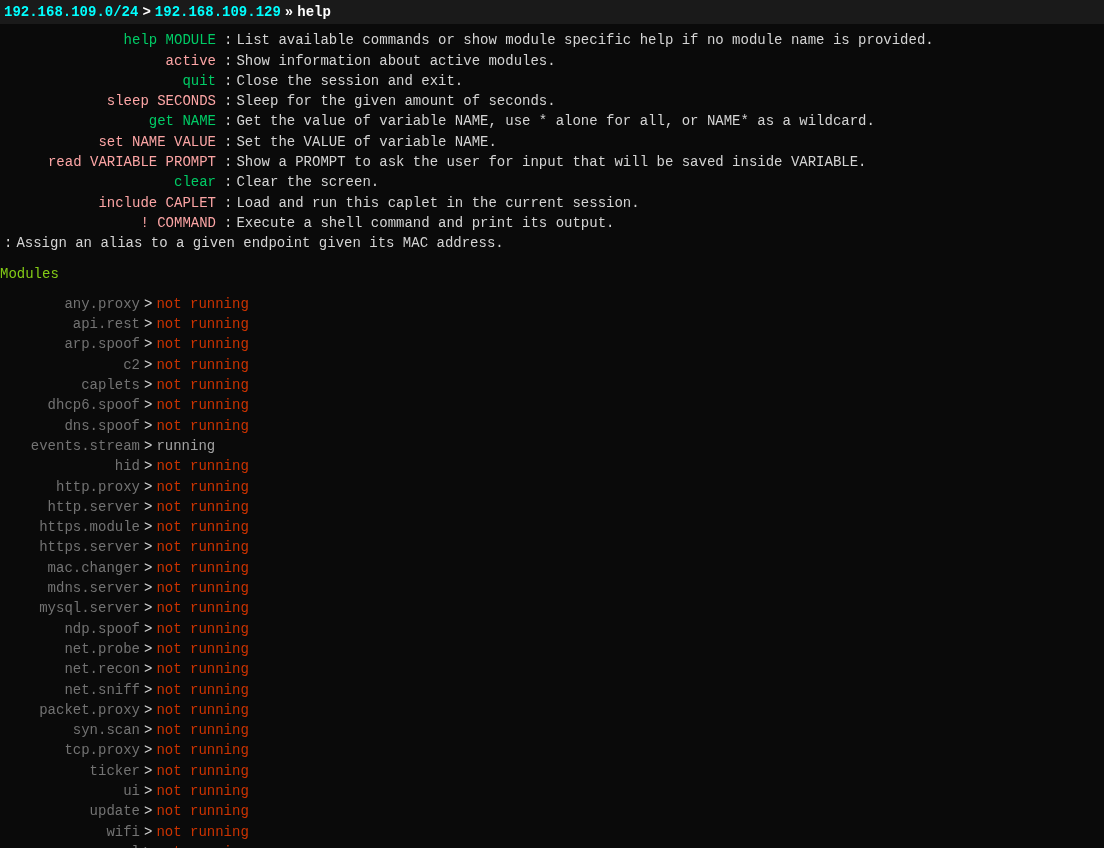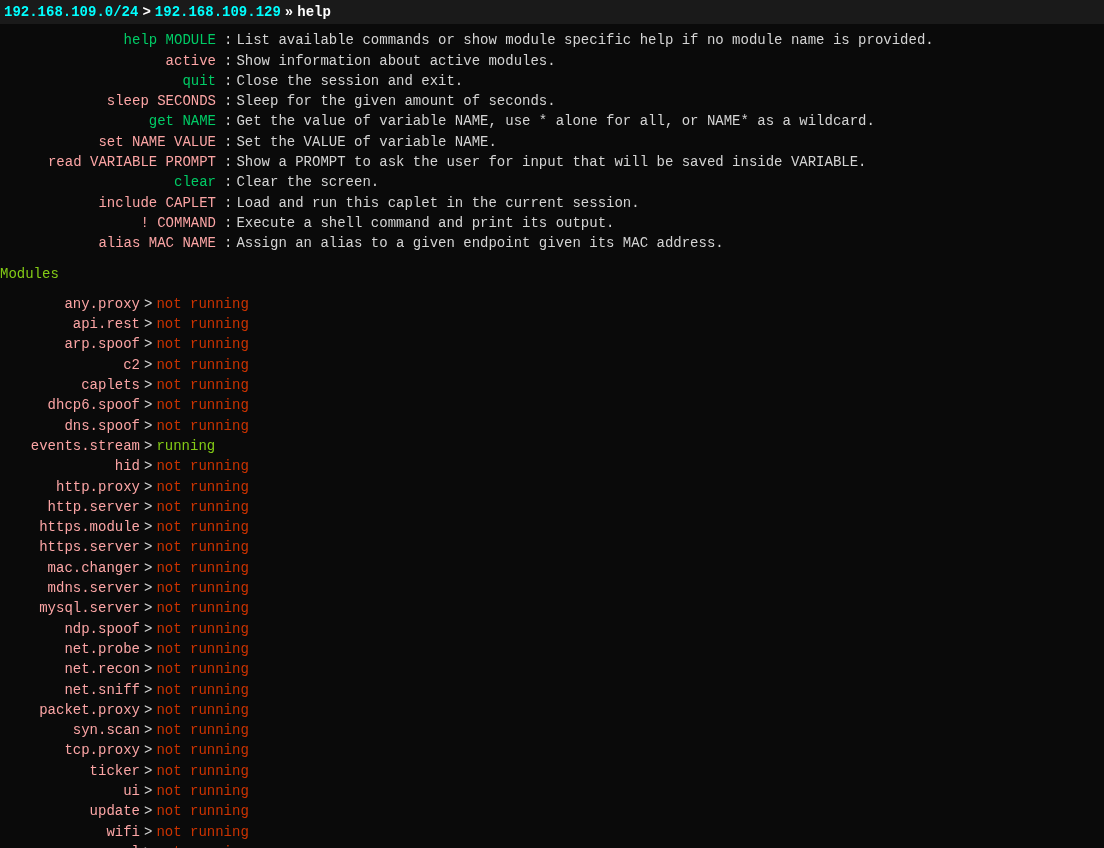--- a/index.html
+++ b/index.html
@@ -68,33 +68,33 @@
       margin-bottom: 4px;
     }
     .module-list {
       padding: 2px 0;
     }
     .module-row {
       display: flex;
       align-items: baseline;
     }
     .module-name {
-      color: #fca5a5;
+      color: #737373;
       text-align: right;
       min-width: 140px;
     }
     .module-gt {
       color: #d4d4d4;
       margin: 0 4px;
     }
     .status-not-running {
       color: #cc3300;
     }
     .status-running {
-      color: #84cc16;
+      color: #a3a3a3;
       text-align: right;
     }
     .keyword-cyan {
       color: #fca5a5;
     }
   </style>
 </head>
 <body>
 
 <div class="terminal">
@@ -165,21 +165,20 @@
         <span class="cmd-desc"> Load and run this caplet in the current session.</span>
       </div>
 
       <div class="help-row">
         <span class="cmd-name">&nbsp;&nbsp;&nbsp;&nbsp;&nbsp;&nbsp;&nbsp;&nbsp;&nbsp;<span class="keyword-cyan">! COMMAND</span></span>
         <span class="cmd-separator"> :</span>
         <span class="cmd-desc"> Execute a shell command and print its output.</span>
       </div>
 
       <div class="help-row">
-        <span class="cmd-name">&nbsp;&nbsp;&nbsp;&nbsp;<span class="keyword-cyan">alias MAC NAME</span></span>
         <span class="cmd-separator"> :</span>
         <span class="cmd-desc"> Assign an alias to a given endpoint given its MAC address.</span>
       </div>
     </div>
 
     <div style="margin-top: 8px;">
       <div class="section-header">Modules</div>
       <div style="height: 4px;"></div>
       <div class="module-list">
 

